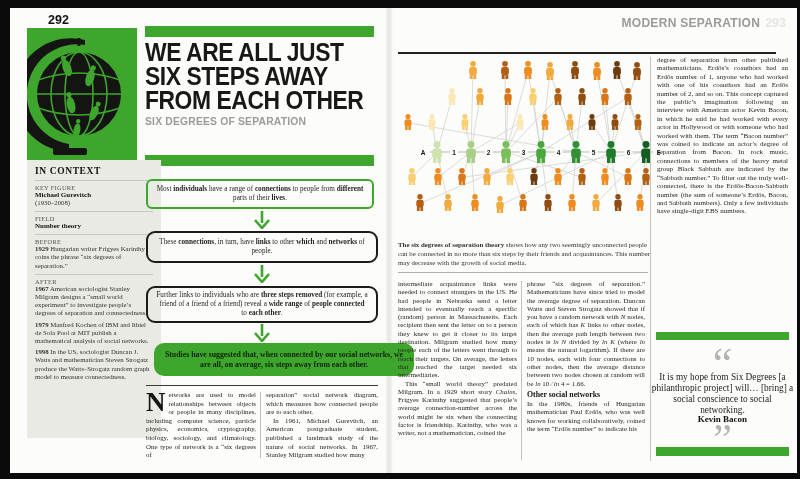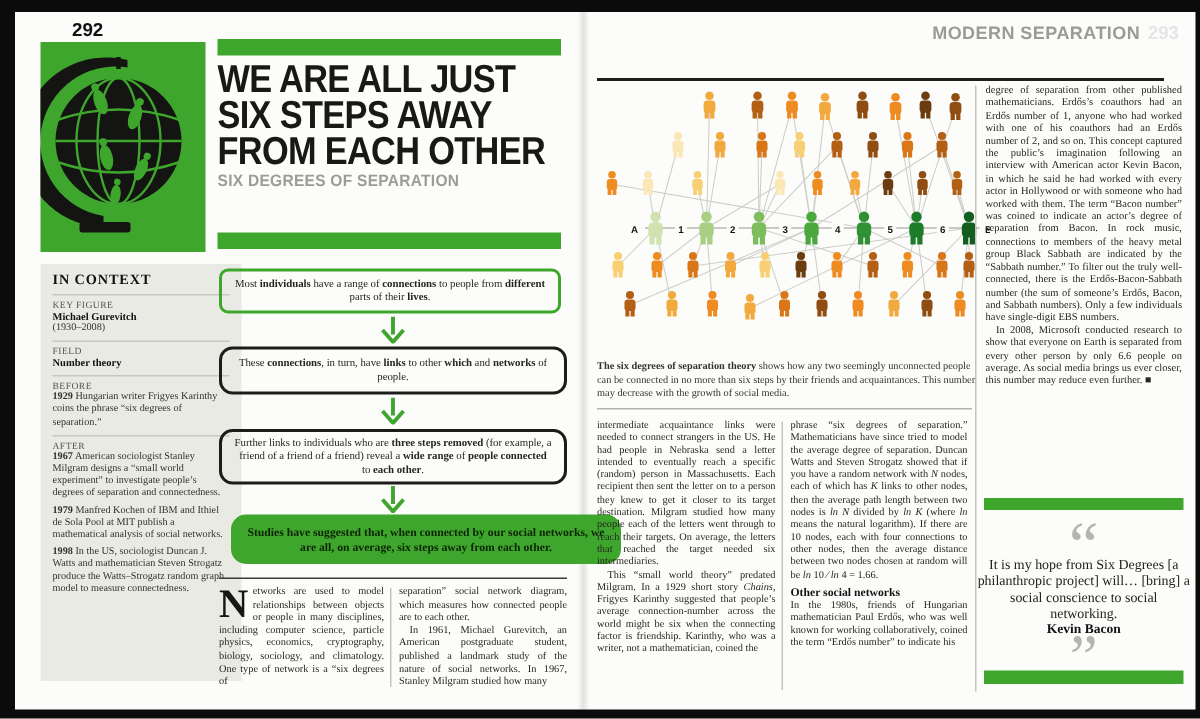--- a/index.html
+++ b/index.html
@@ -96,21 +96,21 @@
 
   <div class="abs bar" style="left:145px;top:26px;width:229px;height:11px;"></div>
   <div class="abs title" style="left:145px;top:40px;">
     <div>WE ARE ALL JUST</div>
     <div>SIX STEPS AWAY</div>
     <div>FROM EACH OTHER</div>
   </div>
   <div class="abs subtitle" style="left:145px;top:115px;">SIX DEGREES OF SEPARATION</div>
   <div class="abs bar" style="left:145px;top:155px;width:229px;height:11px;"></div>
 
-  <div class="abs sidebar" style="left:27px;top:176px;width:134px;height:278px;">
+  <div class="abs sidebar" style="left:27px;top:160px;width:134px;height:278px;">
     <div class="ic-head">IN CONTEXT</div>
     <hr class="ic">
     <div class="ic-label">KEY FIGURE</div>
     <div class="ic-strong">Michael Gurevitch</div>
     <div class="ic-text">(1930–2008)</div>
     <hr class="ic">
     <div class="ic-label">FIELD</div>
     <div class="ic-strong" style="margin-bottom:1px;">Number theory</div>
     <hr class="ic">
     <div class="ic-label">BEFORE</div>
@@ -560,21 +560,20 @@
   </div>
   <div class="abs vrule" style="left:521px;top:281px;height:179px;"></div>
   <div class="abs coltxt" style="left:527px;top:280px;width:118px;height:183px;">
     <p>phrase “six degrees of separation.” Mathematicians have since tried to model the average degree of separation. Duncan Watts and Steven Strogatz showed that if you have a random network with <i>N</i> nodes, each of which has <i>K</i> links to other nodes, then the average path length between two nodes is <i>ln N</i> divided by <i>ln K</i> (where <i>ln</i> means the natural logarithm). If there are 10 nodes, each with four connections to other nodes, then the average distance between two nodes chosen at random will be <i>ln</i> 10 ⁄ <i>ln</i> 4 = 1.66.</p>
     <div class="subhead">Other social networks</div>
     <p>In the 1980s, friends of Hungarian mathematician Paul Erdős, who was well known for working collaboratively, coined the term “Erdős number” to indicate his</p>
   </div>
   <div class="abs vrule" style="left:650px;top:57px;height:404px;"></div>
   <div class="abs coltxt" style="left:657px;top:56px;width:131px;height:276px;font-size:7px;line-height:8.4px;">
     <p>degree of separation from other published mathematicians. Erdős’s coauthors had an Erdős number of 1, anyone who had worked with one of his coauthors had an Erdős number of 2, and so on. This concept captured the public’s imagination following an interview with American actor Kevin Bacon, in which he said he had worked with every actor in Hollywood or with someone who had worked with them. The term “Bacon number” was coined to indicate an actor’s degree of separation from Bacon. In rock music, connections to members of the heavy metal group Black Sabbath are indicated by the “Sabbath number.” To filter out the truly well-connected, there is the Erdős-Bacon-Sabbath number (the sum of someone’s Erdős, Bacon, and Sabbath numbers). Only a few individuals have single-digit EBS numbers.</p>
-    <p class="ind">In 2008, Microsoft conducted research to show that everyone on Earth is separated from every other person by only 6.6 people on average. As social media brings us ever closer, this number may reduce even further. ■</p>
   </div>
 
   <div class="abs bar" style="left:656px;top:332px;width:133px;height:8px;"></div>
   <div class="abs quotemark" style="left:656px;top:332px;width:133px;height:42px;">“</div>
   <div class="abs quotetext" style="left:650px;top:372px;width:145px;">It is my hope from Six Degrees [a philanthropic project] will… [bring] a social conscience to social networking.</div>
   <div class="abs quoteattr" style="left:650px;top:414px;width:145px;">Kevin Bacon</div>
   <div class="abs quotemark" style="left:656px;top:416px;width:133px;height:30px;line-height:46px;font-size:42px;">”</div>
   <div class="abs bar" style="left:656px;top:447px;width:133px;height:9px;"></div>
 </div>
 

